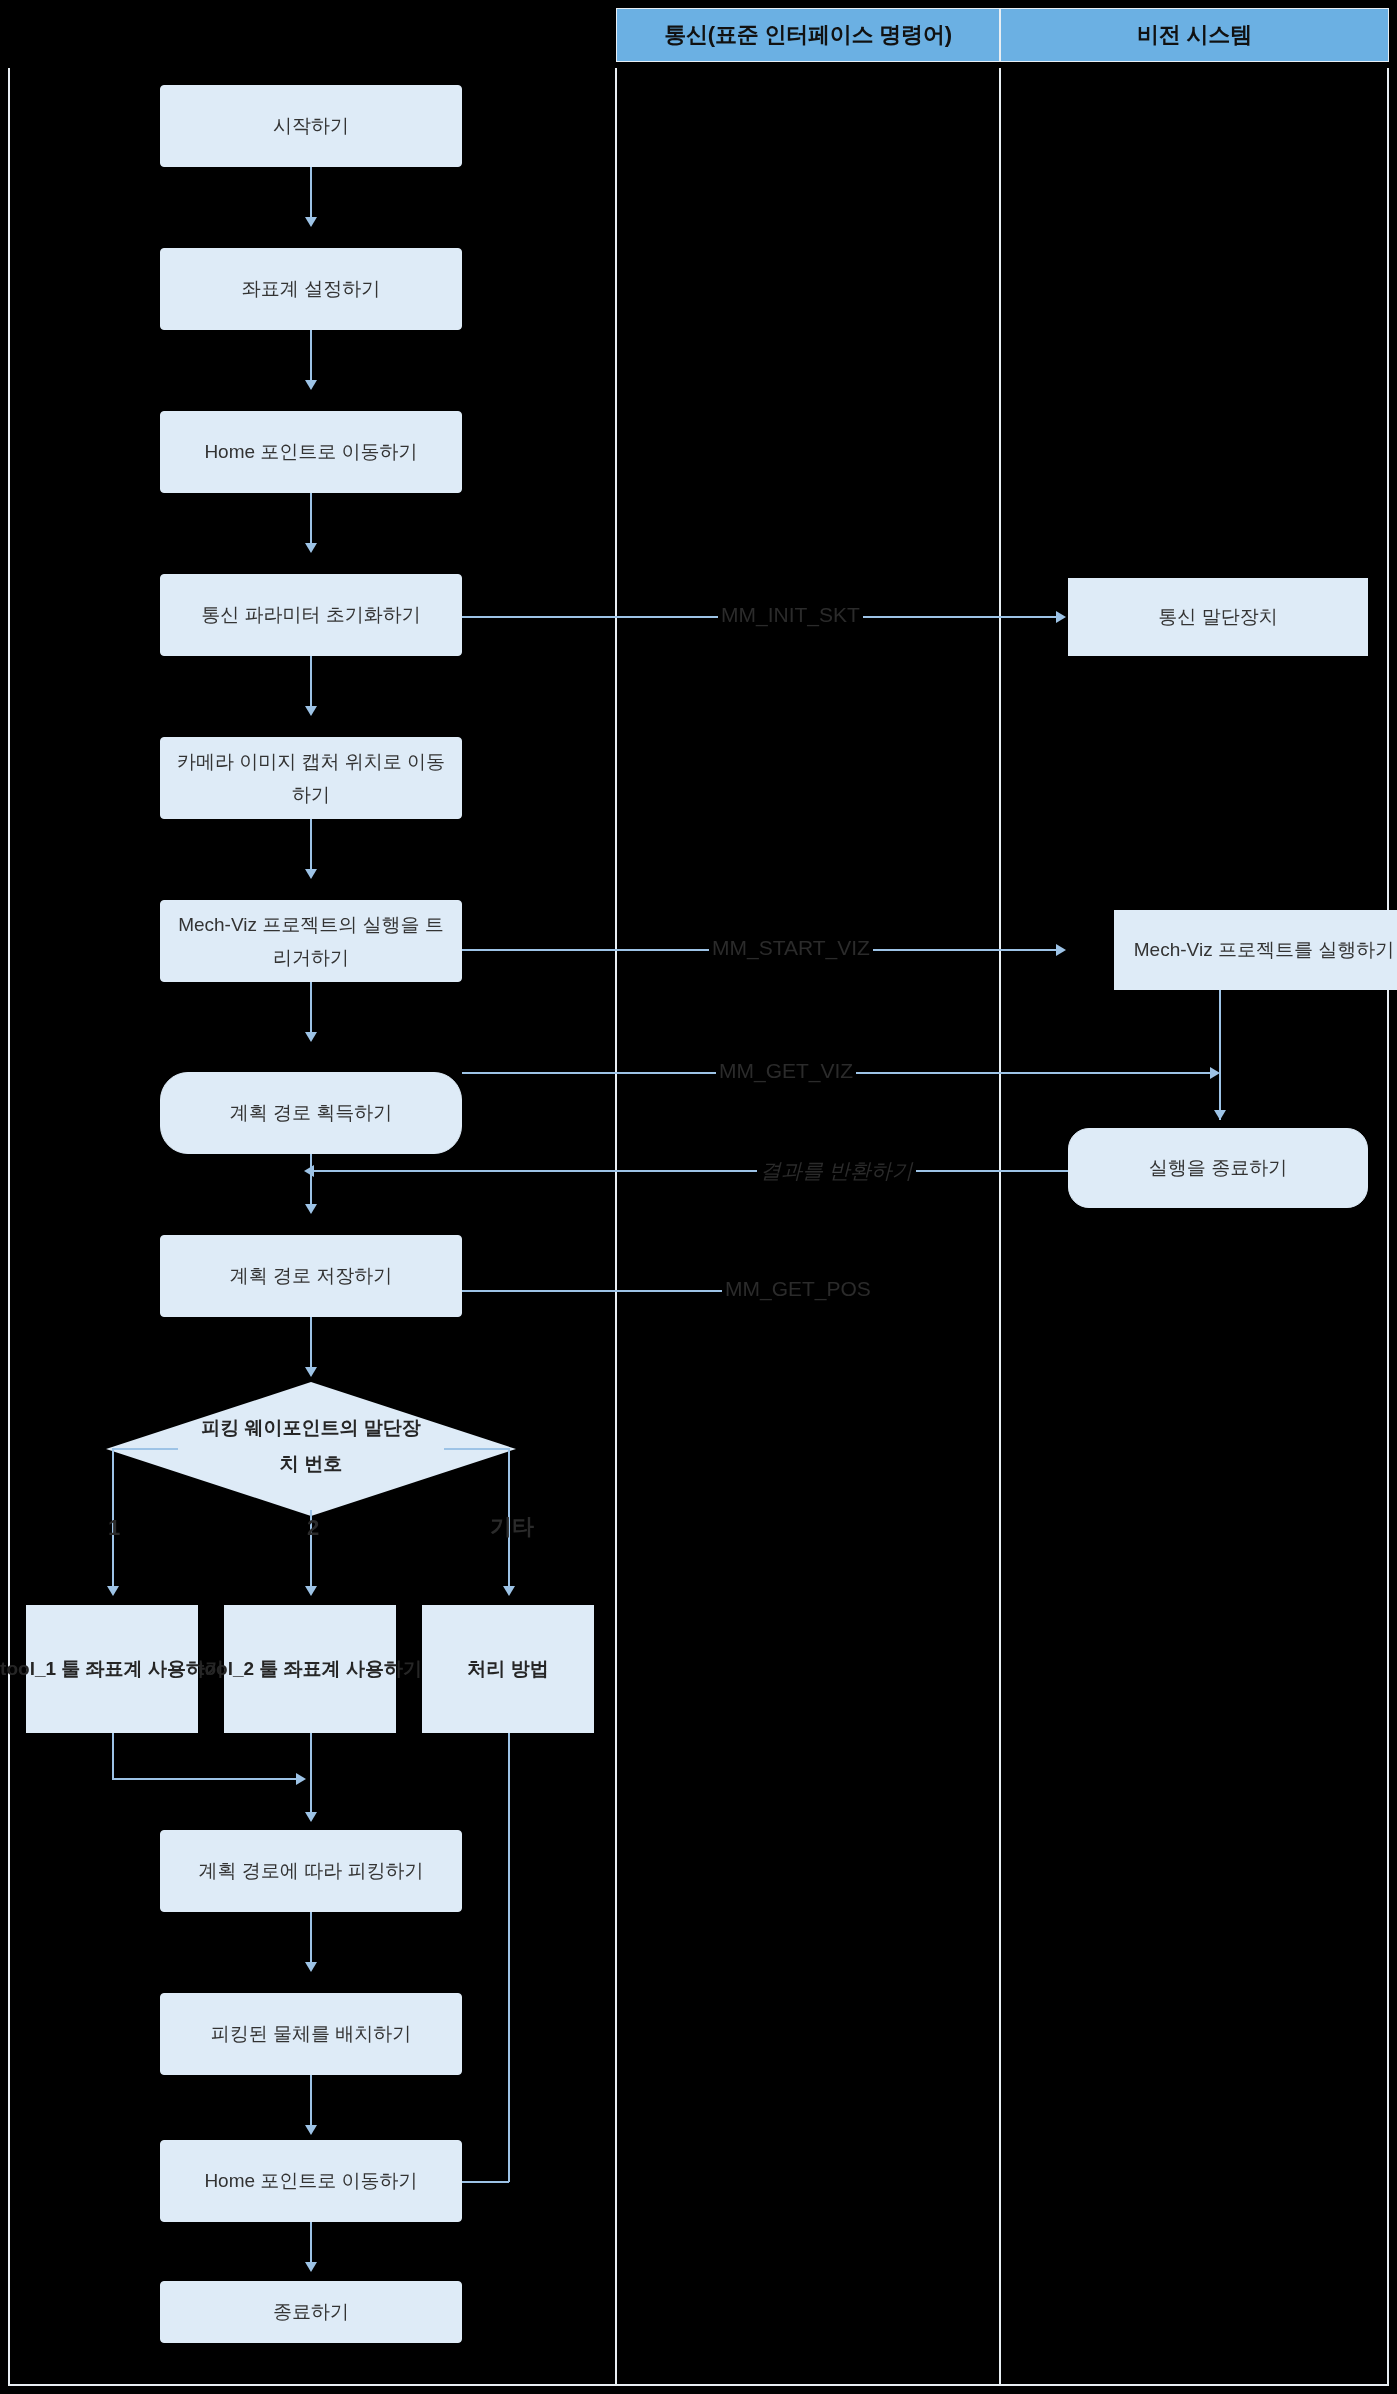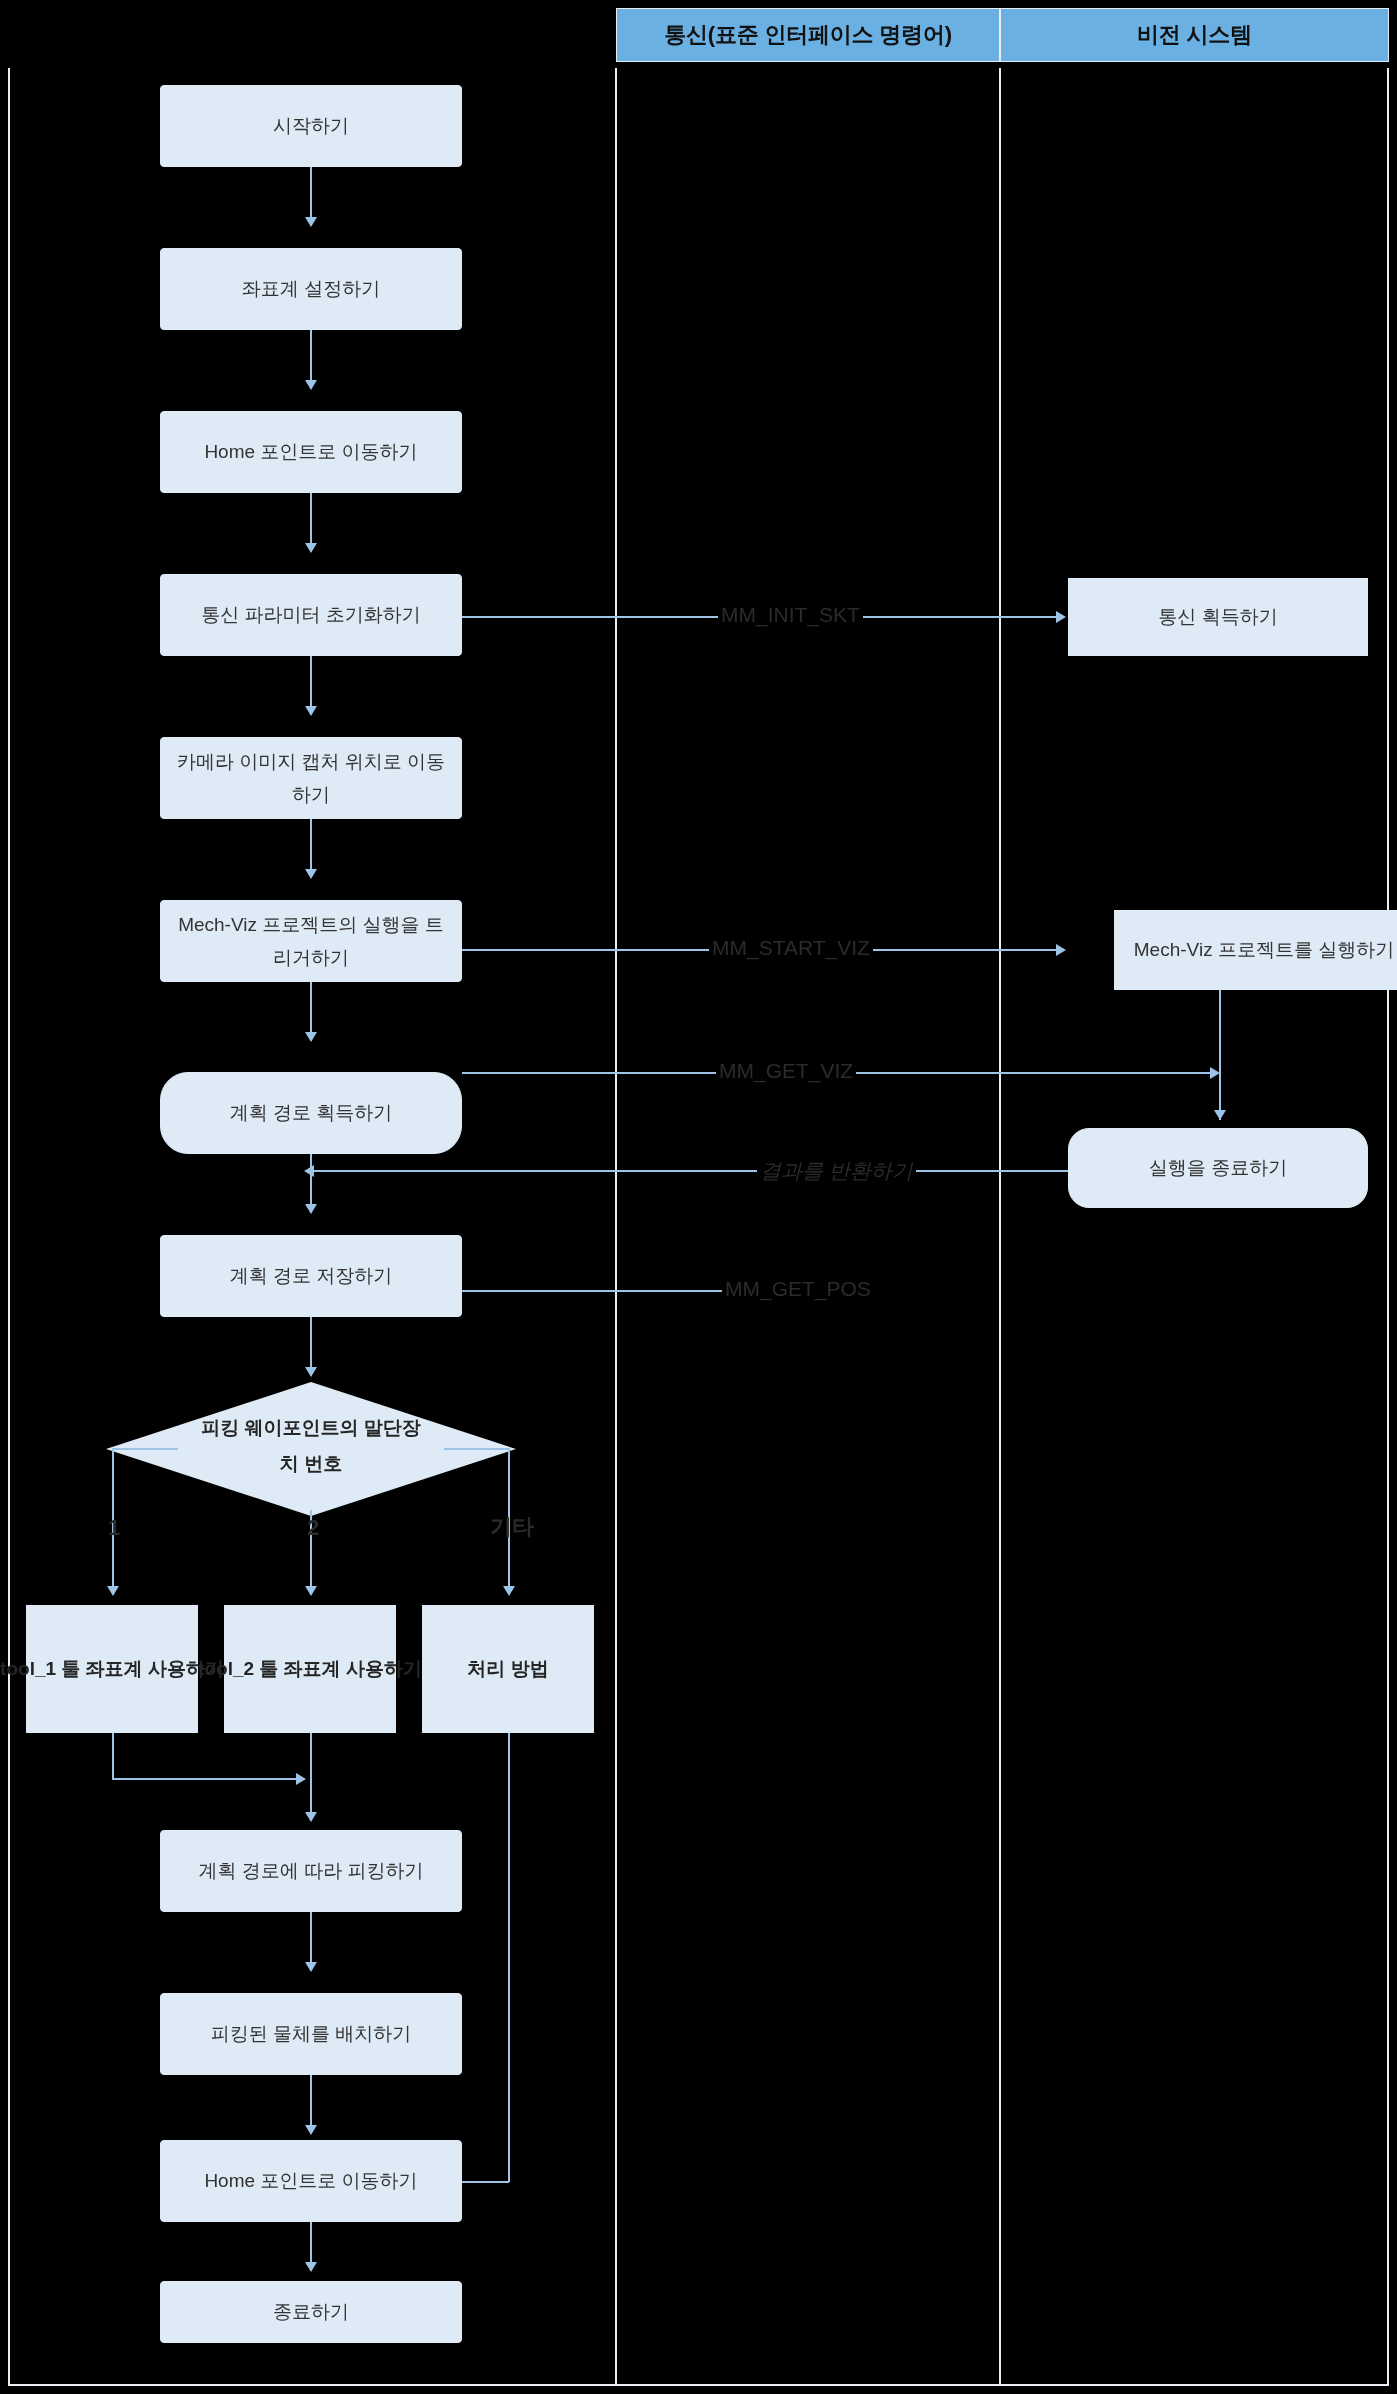--- a/index.html
+++ b/index.html
@@ -244,21 +244,21 @@
     <span>Home 포인트로 이동하기</span>
   </div>
   <div class="vline" style="left:310px;top:2222px;height:46px;"></div>
   <div class="arrow-d" style="left:305px;top:2262px;"></div>
 
   <div class="node rounded" style="left:160px;top:2281px;width:302px;height:62px;">
     <span>종료하기</span>
   </div>
 
   <div class="node" style="left:1068px;top:578px;width:300px;height:78px;">
-    <span>통신 획득하기</span>
+    <span>통신 말단장치</span>
   </div>
 
   <div class="node" style="left:1068px;top:910px;width:300px;height:80px;margin-left:46px;">
     <span>Mech-Viz 프로젝트를 실행하기</span>
   </div>
   <div class="vline" style="left:1219px;top:990px;height:130px;"></div>
   <div class="arrow-d" style="left:1214px;top:1110px;"></div>
 
   <div class="node" style="left:1068px;top:1128px;width:300px;height:80px;border-radius:21px;">
     <span>실행을 종료하기</span>

